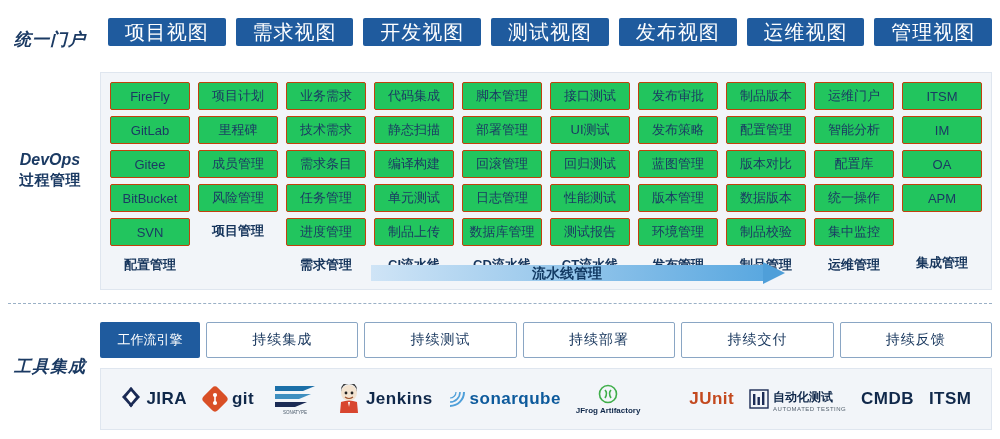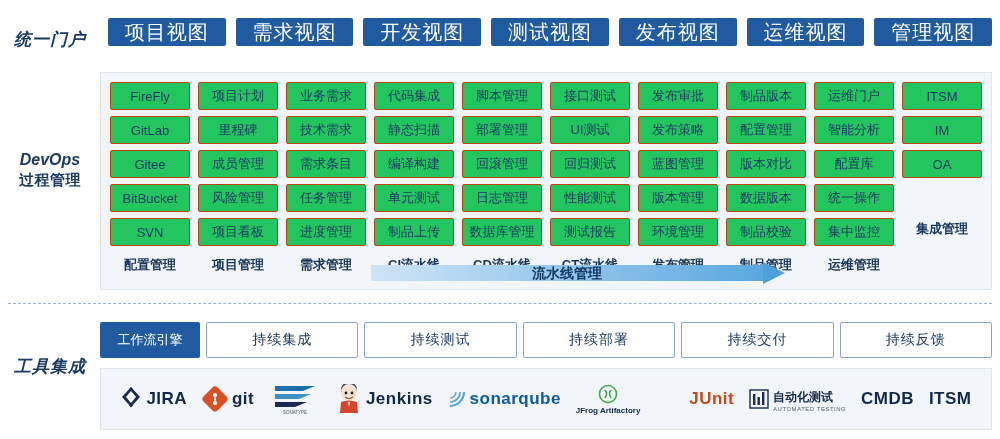--- a/index.html
+++ b/index.html
@@ -290,21 +290,20 @@
       <div class="cell">BitBucket</div>
       <div class="cell">SVN</div>
       <div class="col-title">配置管理</div>
     </div>
 
     <div class="col">
       <div class="cell">项目计划</div>
       <div class="cell">里程碑</div>
       <div class="cell">成员管理</div>
       <div class="cell">风险管理</div>
-      <div class="cell">项目看板</div>
       <div class="col-title">项目管理</div>
     </div>
 
     <div class="col">
       <div class="cell">业务需求</div>
       <div class="cell">技术需求</div>
       <div class="cell">需求条目</div>
       <div class="cell">任务管理</div>
       <div class="cell">进度管理</div>
       <div class="col-title">需求管理</div>
@@ -361,20 +360,21 @@
       <div class="cell">配置库</div>
       <div class="cell">统一操作</div>
       <div class="cell">集中监控</div>
       <div class="col-title">运维管理</div>
     </div>
 
     <div class="col">
       <div class="cell">ITSM</div>
       <div class="cell">IM</div>
       <div class="cell">OA</div>
+      <div class="cell">APM</div>
       <div class="cell empty"></div>
       <div class="col-title">集成管理</div>
     </div>
   </div>
 
   <div class="arrow-wrap">
     <div class="arrow-body"></div>
     <div class="arrow-head"></div>
     <div class="arrow-text">流水线管理</div>
   </div>

